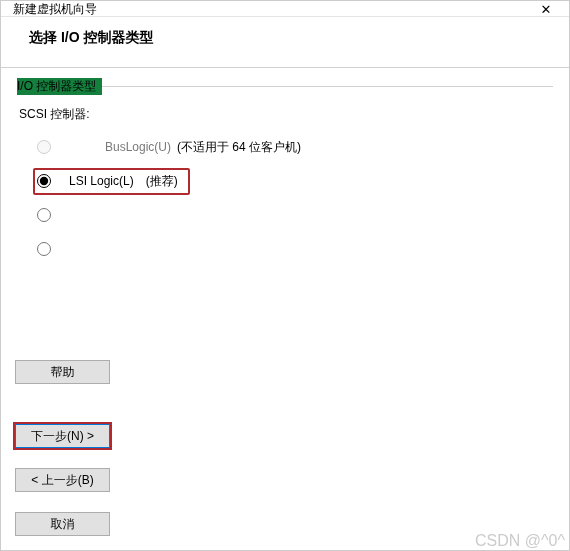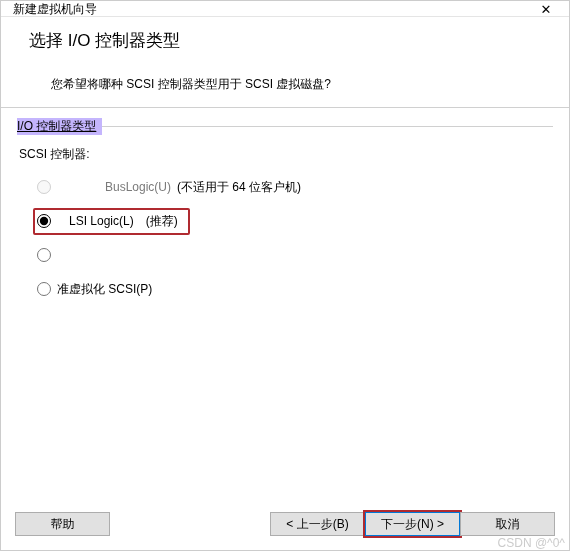--- a/index.html
+++ b/index.html
@@ -31,48 +31,47 @@
     justify-content: center;
     cursor: pointer;
     font-size: 13px;
     line-height: 1;
   }
   .header {
     padding: 12px 24px 14px 28px;
     border-bottom: 1px solid #d0d0d0;
   }
   .header-title {
-    font-weight: normal;
-    font-size: 17px;
-    margin-bottom: 24px;
+    font-weight: bold;
+    font-size: 14px;
+    margin-bottom: 6px;
   }
   .header-desc {
     font-size: 12px;
     padding-left: 22px;
   }
   .content {
     flex: 1;
     padding: 18px 16px 10px 16px;
   }
   .group {
     border-top: 1px solid #d0d0d0;
     border-left: none;
     border-right: none;
     border-bottom: none;
     padding: 0 8px 0 0;
     position: relative;
   }
   .group-label {
     position: relative;
     top: -9px;
-    background: #c4b5fd;
+    background: #15803d;
     display: inline-block;
     padding-right: 6px;
     font-size: 12px;
-    text-decoration: underline;
   }
   .subtitle {
     font-size: 12px;
     margin: 2px 0 14px 2px;
   }
   .radio-row {
     display: flex;
     align-items: center;
     margin: 0 0 14px 18px;
     height: 20px;
@@ -98,24 +97,25 @@
   }
   input[type="radio"]:disabled { cursor: default; }
   .disabled-text { color: #7a7a7a; margin-left: 48px; }
   .radio-label { font-size: 12px; cursor: pointer; }
   .hint {
     margin-left: 0;
     font-size: 12px;
   }
   .footer {
     display: flex;
-    align-items: center;
+    align-items: flex-start;
     padding: 10px 14px 14px 14px;
-    gap: 0;
+    gap: 20px;
     position: relative;
+    flex-direction: column;
   }
   .btn {
     min-width: 95px;
     height: 24px;
     border: 1px solid #adadad;
     background: #e1e1e1;
     font-size: 12px;
     font-family: inherit;
     cursor: pointer;
     padding: 0 10px;
@@ -128,37 +128,36 @@
     border: 1px solid #0078d7;
     outline: 2px solid #b02a30;
     outline-offset: 0;
   }
   .spacer { flex: 1; }
   .watermark {
     position: absolute;
     right: 4px;
     bottom: 0px;
     color: rgba(160,160,160,0.55);
-    font-size: 12px;
+    font-size: 16px;
     pointer-events: none;
   }
 </style>
 </head>
 <body>
 
 <div class="titlebar">
   <span>新建虚拟机向导</span>
   <div class="close-btn">
     <span>✕</span>
   </div>
 </div>
 
 <div class="header">
   <div class="header-title">选择 I/O 控制器类型</div>
-  <div class="header-desc">您希望将哪种 SCSI 控制器类型用于 SCSI 虚拟磁盘?</div>
 </div>
 
 <div class="content">
   <div class="group">
     <span class="group-label">I/O 控制器类型</span>
     <div class="subtitle">SCSI 控制器:</div>
 
     <div class="radio-row">
       <label class="radio-box">
         <input type="radio" name="scsi" disabled="" style="">
@@ -177,26 +176,25 @@
 
     <div class="radio-row">
       <label class="radio-box">
         <input type="radio" name="scsi" style="">
       </label>
     </div>
 
     <div class="radio-row">
       <label class="radio-box">
         <input type="radio" name="scsi" style="">
-        <span class="radio-label">准虚拟化 SCSI(P)</span>
       </label>
     </div>
   </div>
 </div>
 
 <div class="footer">
   <button class="btn btn-help">帮助</button>
   <div class="spacer"></div>
+  <button class="btn btn-next">下一步(N) &gt;</button>
   <button class="btn">&lt; 上一步(B)</button>
-  <button class="btn btn-next">下一步(N) &gt;</button>
   <button class="btn">取消</button>
   <div class="watermark">CSDN @^0^</div>
 </div>
 
 </body></html>

